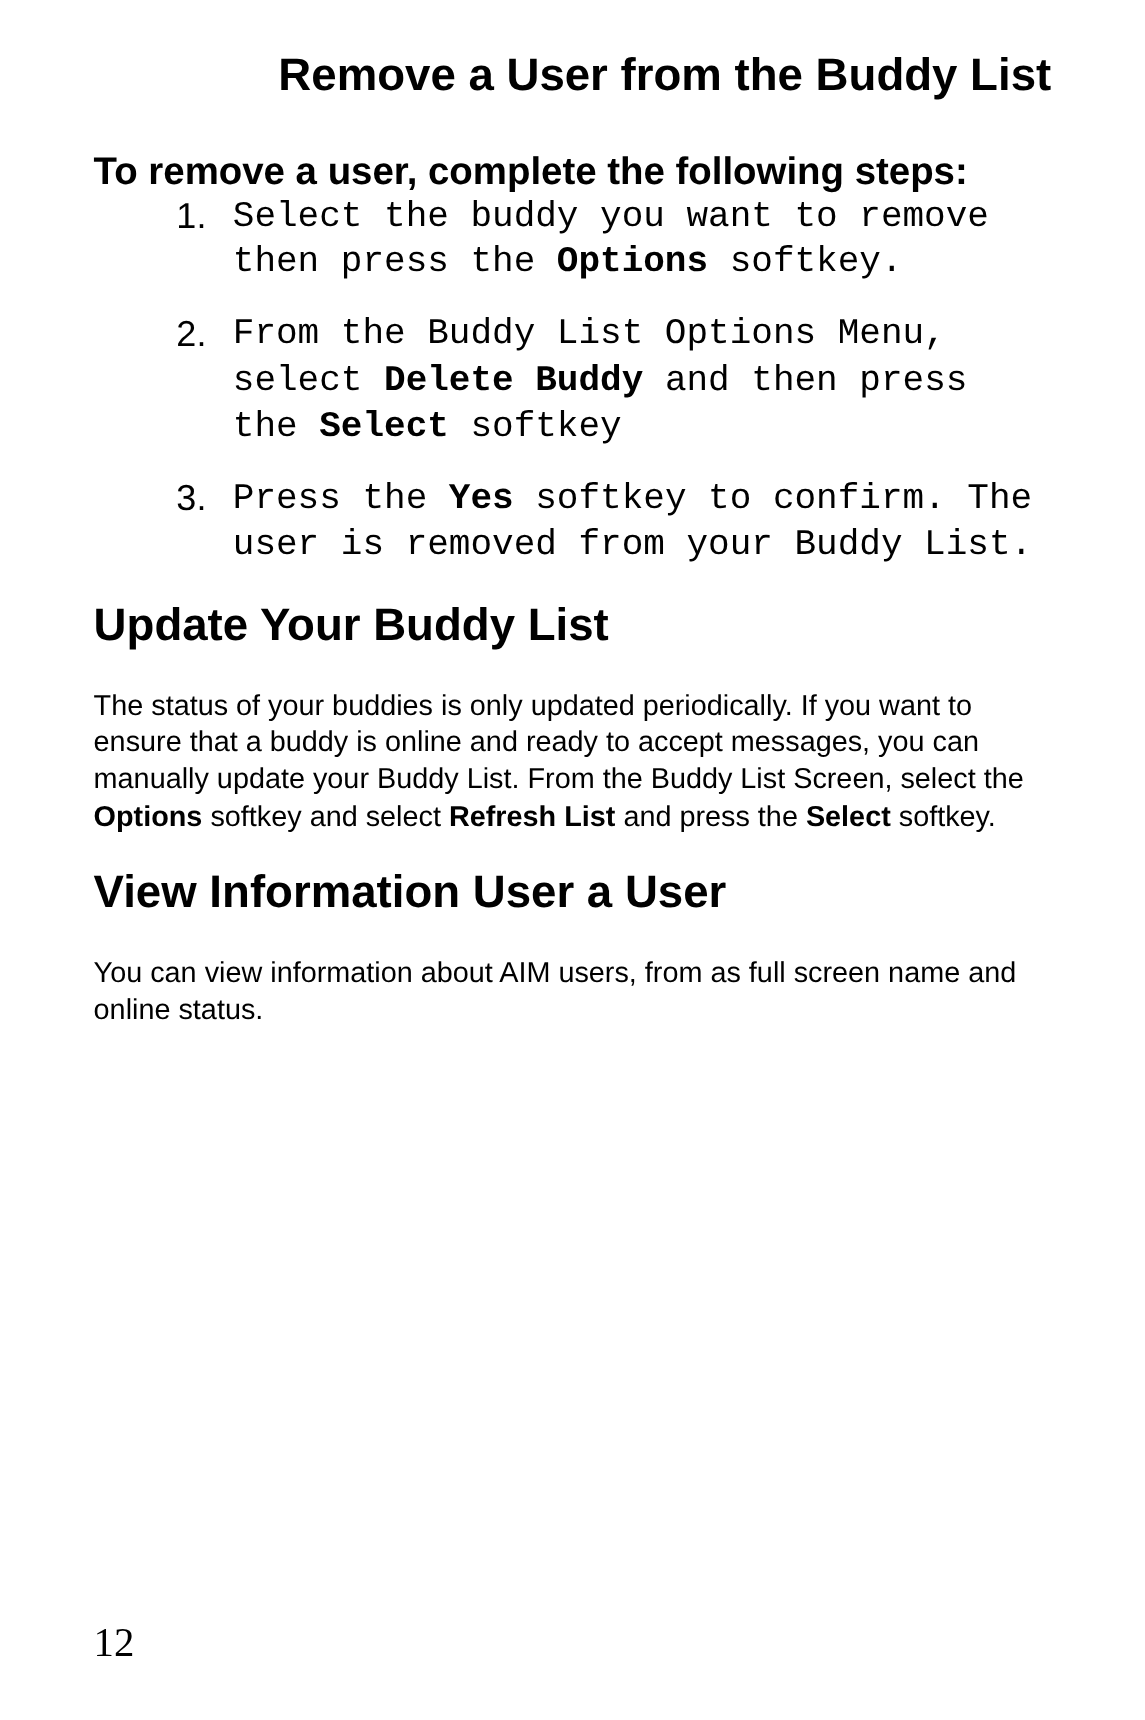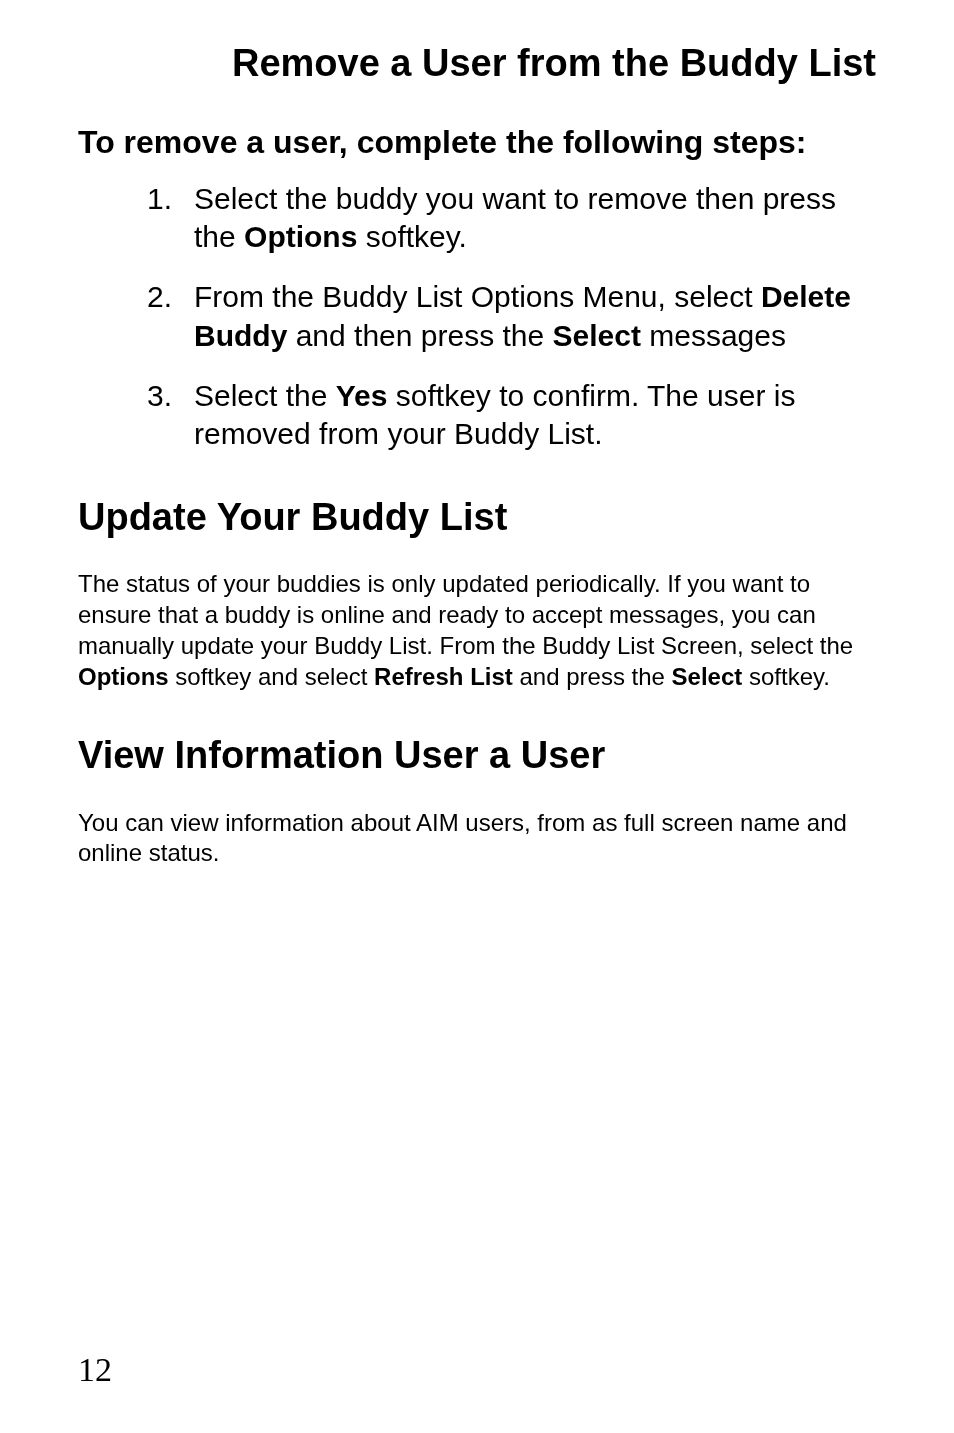--- a/index.html
+++ b/index.html
@@ -15,46 +15,45 @@
     font-size: 38px;
     font-weight: bold;
     line-height: 1.25;
     margin-bottom: 34px;
     text-align: right;
   }
   .h2 {
     font-size: 32px;
     font-weight: bold;
     line-height: 1.25;
-    margin-bottom: 18px;
   }
   .h1b {
     font-size: 38px;
     font-weight: bold;
     line-height: 1.25;
-    margin-top: 40px;
+    margin-top: 24px;
     margin-bottom: 28px;
   }
   .ol {
     list-style: none;
     margin-left: 60px;
     margin-bottom: 10px;
   }
   .ol li {
     display: flex;
     gap: 22px;
     font-size: 30px;
     line-height: 1.28;
     margin-bottom: 22px;
   }
   .ol .num {
     min-width: 34px;
     text-align: right;
   }
-  .ol .txt { flex: 1; }
+  .ol .txt { flex: 1; font-family: Liberation Mono, monospace; }
   .para {
     font-size: 24px;
     line-height: 1.28;
   }
   .b { font-weight: bold; }
   .pagenum {
     position: absolute;
     left: 78px;
     bottom: 44px;
     font-family: "Times New Roman", Times, serif;
@@ -71,27 +70,27 @@
 <ol class="ol">
   <li>
     <span class="num">1.</span>
     <span class="txt">
       <span>Select the buddy you want to remove then press the </span><span class="b">Options</span><span> softkey.</span>
     </span>
   </li>
   <li>
     <span class="num">2.</span>
     <span class="txt">
-      <span>From the Buddy List Options Menu, select </span><span class="b">Delete Buddy</span><span> and then press the </span><span class="b">Select</span><span> messages</span>
+      <span>From the Buddy List Options Menu, select </span><span class="b">Delete Buddy</span><span> and then press the </span><span class="b">Select</span><span> softkey</span>
     </span>
   </li>
   <li>
     <span class="num">3.</span>
     <span class="txt">
-      <span>Select the </span><span class="b">Yes</span><span> softkey to confirm. The user is removed from your Buddy List.</span>
+      <span>Press the </span><span class="b">Yes</span><span> softkey to confirm. The user is removed from your Buddy List.</span>
     </span>
   </li>
 </ol>
 
 <h1 class="h1b">Update Your Buddy List</h1>
 
 <p class="para">
   <span>The status of your buddies is only updated periodically. If you want to ensure that a buddy is online and ready to accept messages, you can manually update your Buddy List. From the Buddy List Screen, select the </span><span class="b">Options</span><span> softkey and select </span><span class="b">Refresh List</span><span> and press the </span><span class="b">Select</span><span> softkey.</span>
 </p>
 

